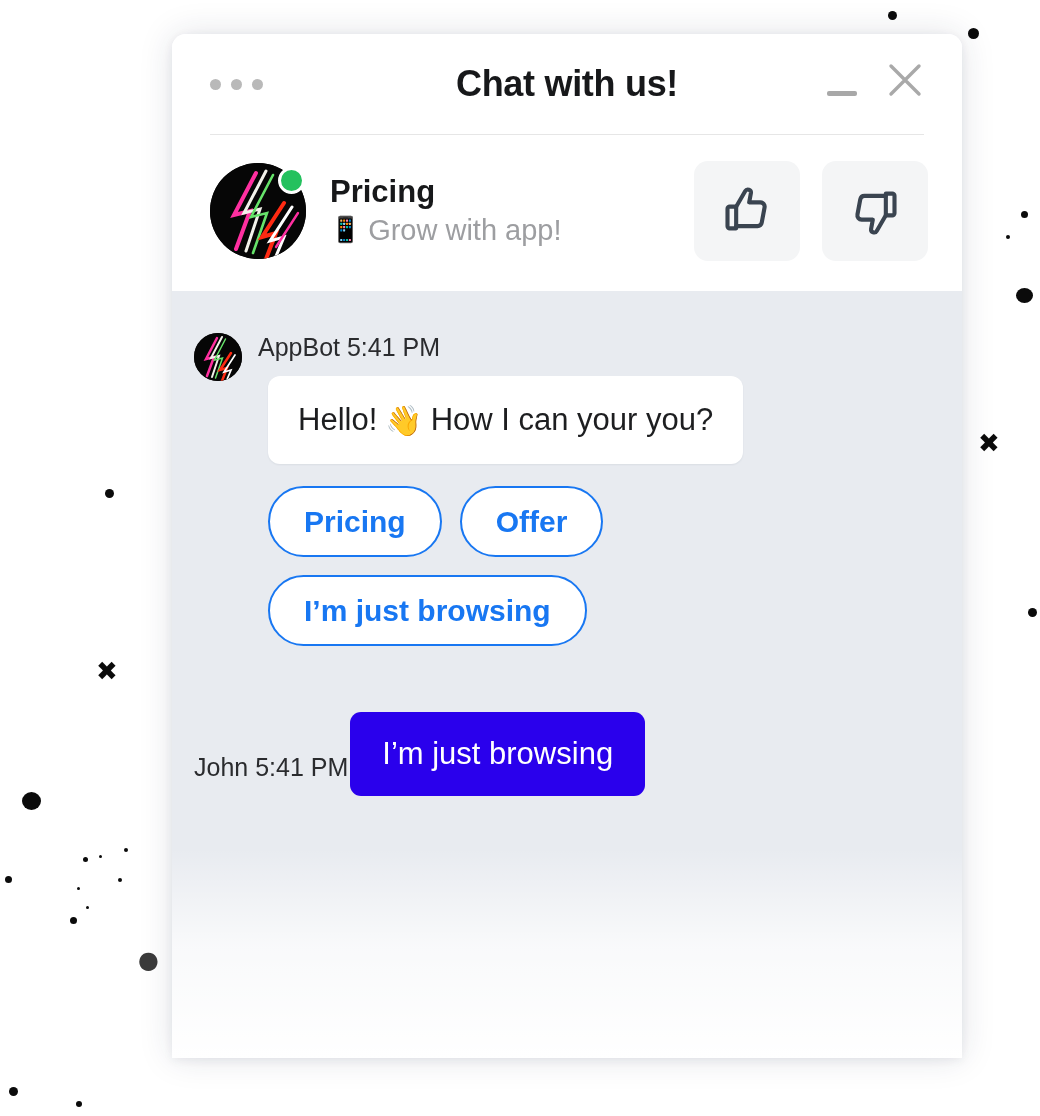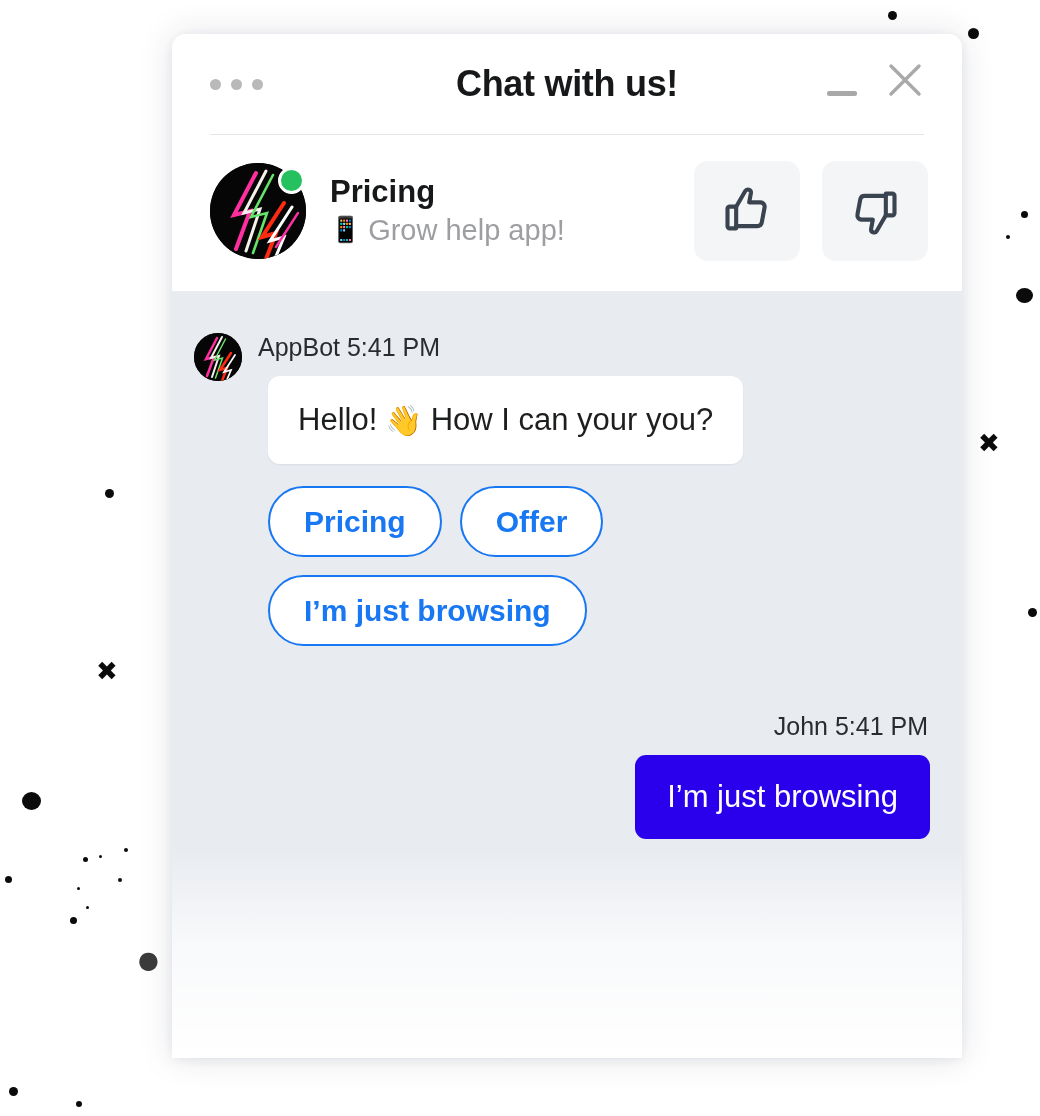--- a/index.html
+++ b/index.html
@@ -111,21 +111,21 @@
   .bubble-bot .emj { font-family: "DejaVu Sans", sans-serif; font-size: 30px; }
 
   .replies { margin: 22px 0 0 12px; display: flex; flex-wrap: wrap; gap: 18px 18px; max-width: 420px; }
   .reply {
     background: #ffffff; border: 2px solid #1877f2; border-radius: 40px;
     color: #1877f2; font-size: 30px; font-weight: bold;
     padding: 17px 34px; cursor: pointer; line-height: 1.1;
     font-family: "Liberation Sans", sans-serif; white-space: nowrap;
   }
 
-  .user-block { margin-top: 66px; display: flex; flex-direction: column; align-items: flex-end; }
+  .user-block { margin-top: 66px; display: flex; flex-direction: row; align-items: flex-end; }
   .meta-user { font-size: 25px; color: #2a2b2e; margin-bottom: 14px; margin-right: 2px; }
   .bubble-user {
     background: #2a00ec; color: #ffffff; border-radius: 11px;
     padding: 24px 32px; font-size: 31px; white-space: nowrap;
   }
 
   
   .fade {
     position: absolute; left: 0; right: 0; bottom: 0; height: 210px;
     background: linear-gradient(to bottom, rgba(255,255,255,0) 0%, rgba(255,255,255,.72) 46%, #ffffff 100%);
@@ -195,21 +195,21 @@
             <path d="M88 50 L66 84" stroke="#ff2fa0" stroke-width="2.4"></path>
           </g>
         </svg>
       </div>
       <span class="status"></span>
     </div>
     <div class="who">
       <div class="name">Pricing</div>
       <div class="tagline">
         <span class="emj">📱</span>
-        <span>Grow help app!</span>
+        <span>Grow with app!</span>
       </div>
     </div>
     <div class="rate">
       <button class="ratebtn">
         <svg width="52" height="52" viewBox="0 0 24 24" fill="none" stroke="#3a4450" stroke-width="1.9" stroke-linecap="round" stroke-linejoin="round" aria-hidden="true">
           <path d="M7 10v10H4a1 1 0 0 1-1-1v-8a1 1 0 0 1 1-1h3z"></path>
           <path d="M7 10l4.2-7.2a1.4 1.4 0 0 1 2.6.9L13 8h5.1a2 2 0 0 1 2 2.4l-1.3 7a2 2 0 0 1-2 1.6H7"></path>
         </svg>
       </button>
       <button class="ratebtn">

